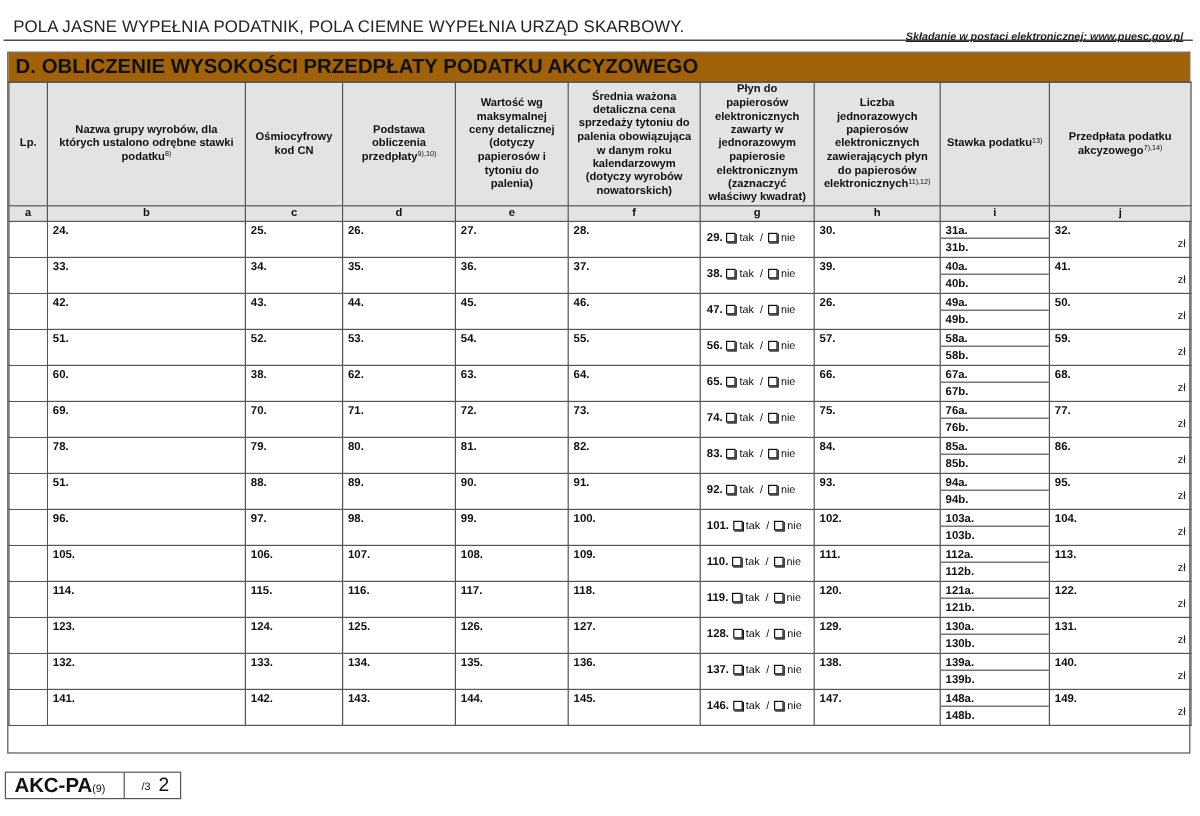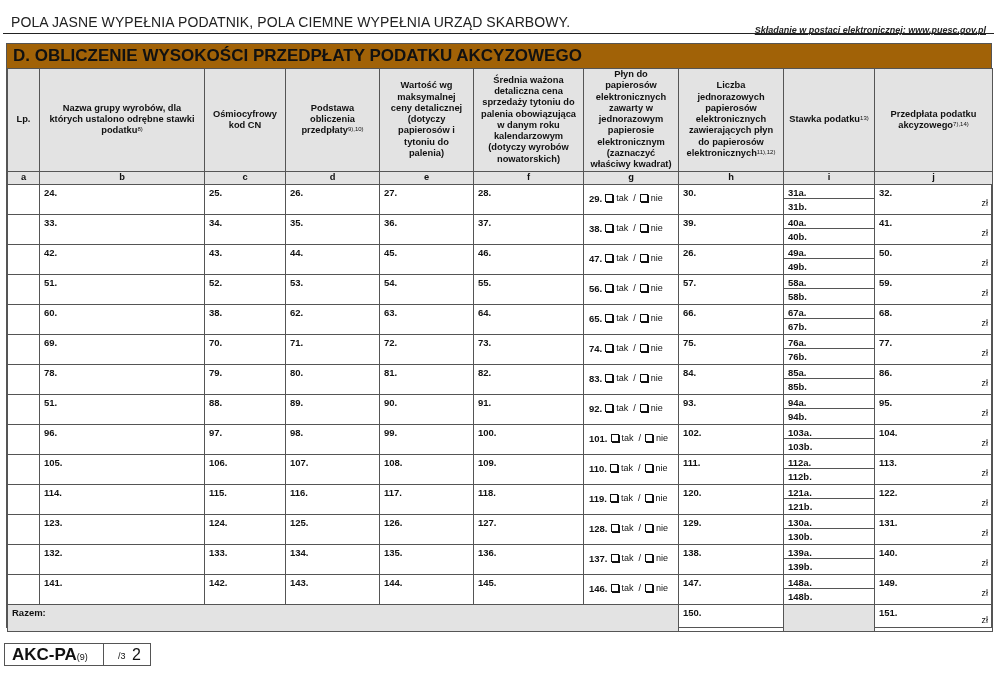--- a/index.html
+++ b/index.html
@@ -698,33 +698,20 @@
             </div>
             <div class="ib">
               <span>148b.</span>
             </div>
           </td>
           <td class="cell">
             <span class="num">149.</span>
             <span class="zl">zł</span>
           </td>
         </tr>
-        <tr>
-          <td class="razem" colspan="7">
-            <span>Razem:</span>
-          </td>
-          <td class="cell" style="height: 27px;">
-            <span class="num">150.</span>
-          </td>
-          <td class="grey"></td>
-          <td class="cell" style="height: 27px;">
-            <span class="num">151.</span>
-            <span class="zl">zł</span>
-          </td>
-        </tr>
       </tbody>
   </table>
 </div>
 
 <div class="footer">
   <div class="code">
     <b><span>AKC-PA</span><small>(9)</small></b>
   </div>
   <div class="page">
     <span><span>2</span><small>/3</small></span>

